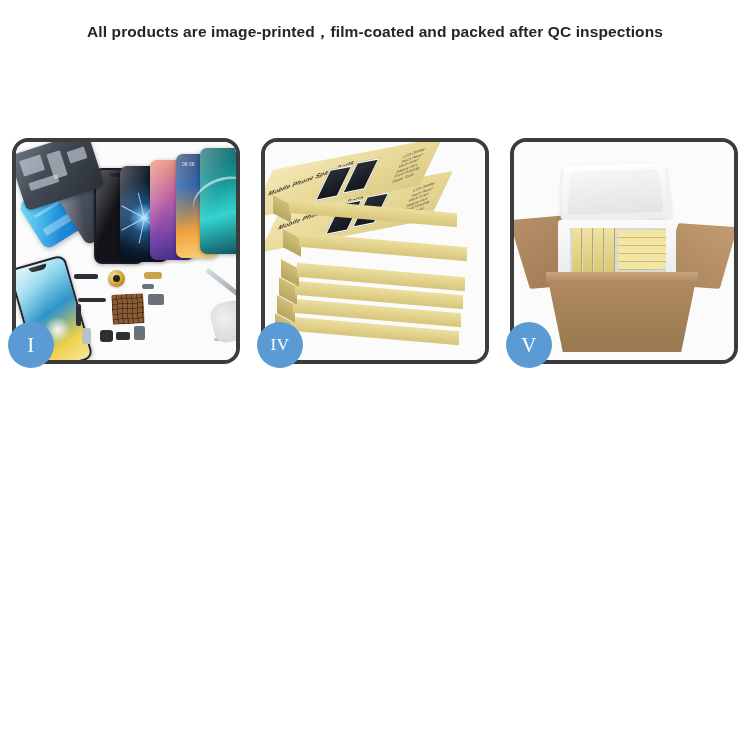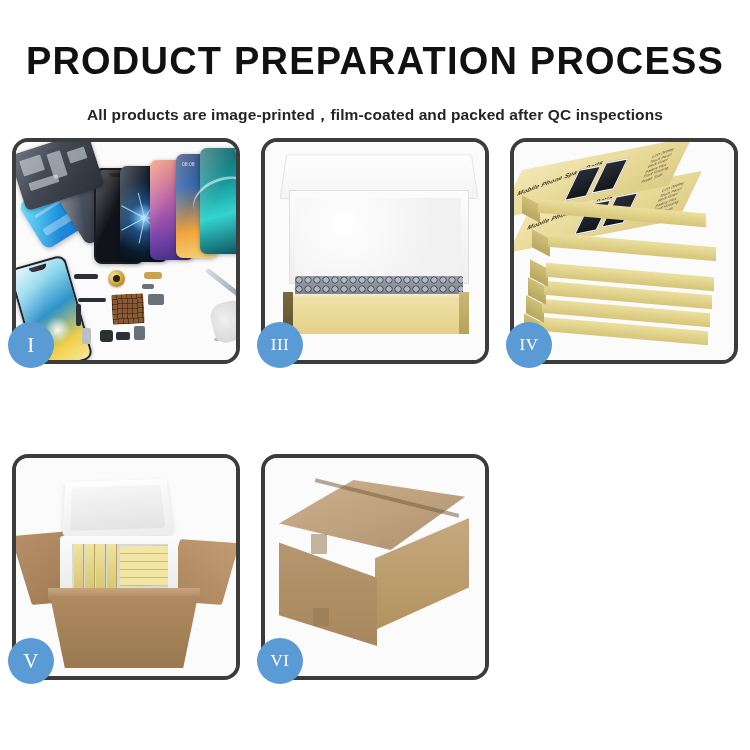--- a/index.html
+++ b/index.html
@@ -590,21 +590,20 @@
     position: absolute;
     width: 1px; height: 1px;
     overflow: hidden;
     clip: rect(0,0,0,0);
   }
 </style>
 </head>
 <body>
 
 <div class="header">
-  <h1 class="page-title">PRODUCT PREPARATION PROCESS</h1>
   <p class="page-subtitle">All products are image-printed，film-coated and packed after QC inspections</p>
 </div>
 
 <div class="grid">
 
   <div class="panel">
     <div class="panel-clip">
       <div class="stage">
 
         <div class="ph p-blue-flat">
@@ -664,38 +663,20 @@
         </div>
         <div class="tool"></div>
         <div class="hand"></div>
       </div>
     </div>
     <div class="badge">I</div>
     <span class="sr-only">Assorted mobile phone LCD screens and spare parts</span>
   </div>
 
 
-  <div class="panel">
-    <div class="panel-clip">
-      <div class="stage">
-        <div class="box3-lid"></div>
-        <div class="box3-back"></div>
-        <div class="box3-foam"></div>
-        <div class="box3-wrap">
-          <div class="bb"></div>
-        </div>
-        <div class="box3-rim"></div>
-        <div class="box3-front"></div>
-        <div class="box3-side-l"></div>
-        <div class="box3-side-r"></div>
-      </div>
-    </div>
-    <div class="badge wide">III</div>
-    <span class="sr-only">Kraft inner box with foam sheet and bubble wrap</span>
-  </div>
 
   <div class="panel">
     <div class="panel-clip">
       <div class="stage">
         <div class="stack">
 
           <div class="sbox" style="left:2px;top:128px;">
             <div class="side"></div>
               <div class="front"></div>
           </div>
@@ -778,28 +759,14 @@
           <div class="ystack"></div>
         </div>
         <div class="v-rim"></div>
         <div class="v-body"></div>
       </div>
     </div>
     <div class="badge">V</div>
     <span class="sr-only">Shipping carton lined with styrofoam holding retail boxes</span>
   </div>
 
-  <div class="panel">
-    <div class="panel-clip">
-      <div class="stage">
-        <div class="c-top"></div>
-        <div class="c-side"></div>
-        <div class="c-front"></div>
-        <div class="c-seam"></div>
-        <div class="c-tape" style="left:46px;top:76px;width:16px;height:20px;"></div>
-        <div class="c-tape" style="left:48px;top:150px;width:16px;height:18px;"></div>
-      </div>
-    </div>
-    <div class="badge wide">VI</div>
-    <span class="sr-only">Sealed and taped outer shipping carton</span>
-  </div>
 
 </div>
 
 </body></html>

